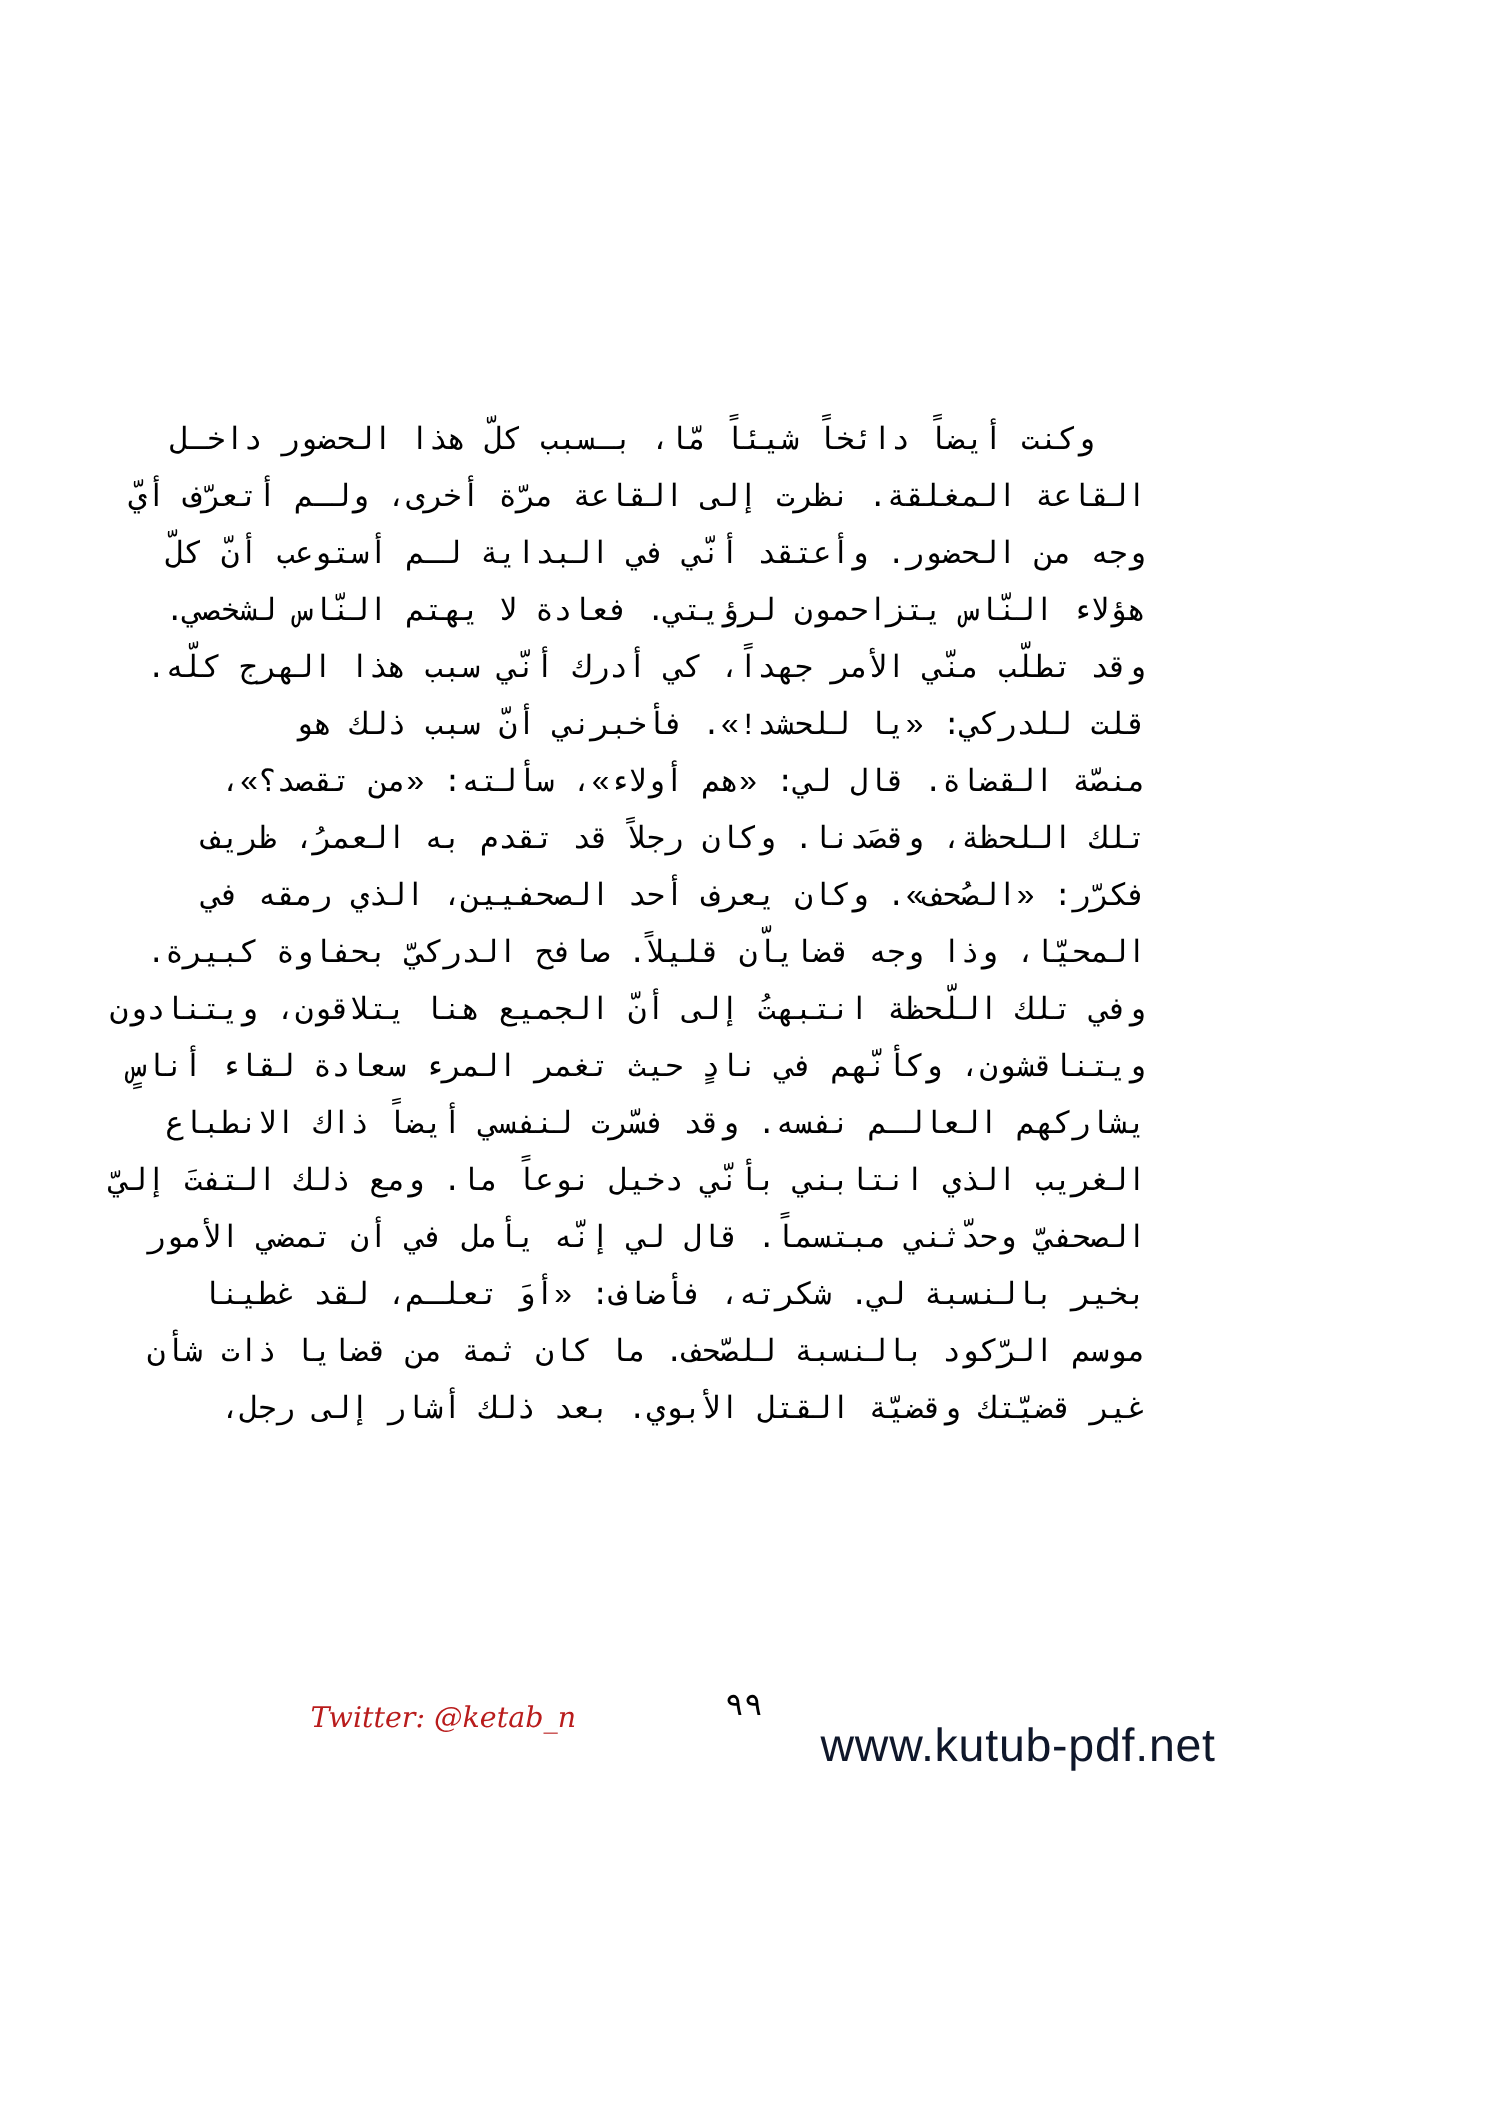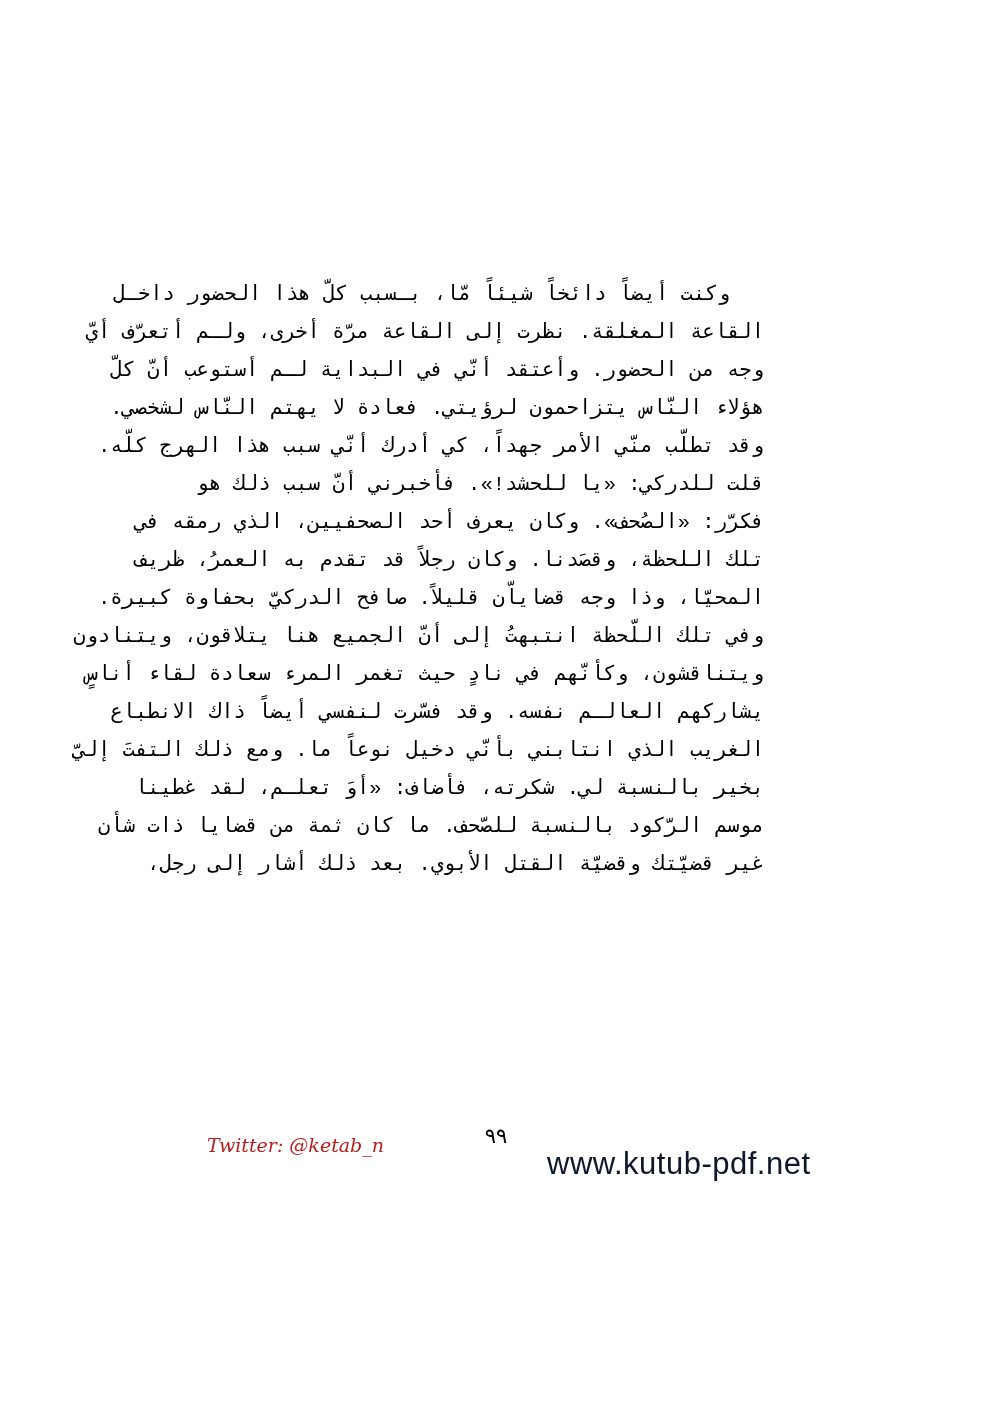--- a/index.html
+++ b/index.html
@@ -80,21 +80,21 @@
     white-space: nowrap;
   }
 
   .page-number {
     position: absolute;
     left: 0;
     right: 0;
     top: 6px;
     text-align: center;
     direction: rtl;
-    font-family: Liberation Sans, sans-serif;
+    font-family: Liberation Mono, monospace;
     font-size: 21px;
     color: #000000;
   }
 
   .watermark {
     position: absolute;
     left: 547px;
     top: 28px;
     direction: ltr;
     font-family: "Liberation Sans", "DejaVu Sans", sans-serif;
@@ -110,27 +110,29 @@
 
 <div class="page">
 
   <div class="text-block">
     <span class="text-line indent">وكنت أيضاً دائخاً شيئاً مّا، بـسبب كلّ هذا الحضور داخـل</span>
     <span class="text-line">القاعة المغلقة. نظرت إلى القاعة مرّة أخرى، ولـم أتعرّف أيّ</span>
     <span class="text-line">وجه من الحضور. وأعتقد أنّي في البداية لـم أستوعب أنّ كلّ</span>
     <span class="text-line">هؤلاء النّاس يتزاحمون لرؤيتي. فعادة لا يهتم النّاس لشخصي.</span>
     <span class="text-line">وقد تطلّب منّي الأمر جهداً، كي أدرك أنّي سبب هذا الهرج كلّه.</span>
     <span class="text-line">قلت للدركي: «يا للحشد!». فأخبرني أنّ سبب ذلك هو</span>
+    <span class="text-line">منصّة القضاة. قال لي: «هم أولاء»، سألته: «من تقصد؟»،</span>
+    <span class="text-line">تلك اللحظة، وقصَدنا. وكان رجلاً قد تقدم به العمرُ، ظريف</span>
     <span class="text-line">فكرّر: «الصُحف». وكان يعرف أحد الصحفيين، الذي رمقه في</span>
-    <span class="text-line">تلك اللحظة، وقصَدنا. وكان رجلاً قد تقدم به العمرُ، ظريف</span>
     <span class="text-line">المحيّا، وذا وجه قضاياّن قليلاً. صافح الدركيّ بحفاوة كبيرة.</span>
     <span class="text-line">وفي تلك اللّحظة انتبهتُ إلى أنّ الجميع هنا يتلاقون، ويتنادون</span>
     <span class="text-line">ويتناقشون، وكأنّهم في نادٍ حيث تغمر المرء سعادة لقاء أناسٍ</span>
     <span class="text-line">يشاركهم العالـم نفسه. وقد فسّرت لنفسي أيضاً ذاك الانطباع</span>
     <span class="text-line">الغريب الذي انتابني بأنّي دخيل نوعاً ما. ومع ذلك التفتَ إليّ</span>
+    <span class="text-line">الصحفيّ وحدّثني مبتسماً. قال لي إنّه يأمل في أن تمضي الأمور</span>
     <span class="text-line">بخير بالنسبة لي. شكرته، فأضاف: «أوَ تعلـم، لقد غطينا</span>
     <span class="text-line">موسم الرّكود بالنسبة للصّحف. ما كان ثمة من قضايا ذات شأن</span>
     <span class="text-line last">غير قضيّتك وقضيّة القتل الأبوي. بعد ذلك أشار إلى رجل،</span>
   </div>
 
   <div class="footer">
     <div class="twitter-credit">Twitter: @ketab_n</div>
     <div class="page-number">٩٩</div>
     <div class="watermark">www.kutub-pdf.net</div>
   </div>

